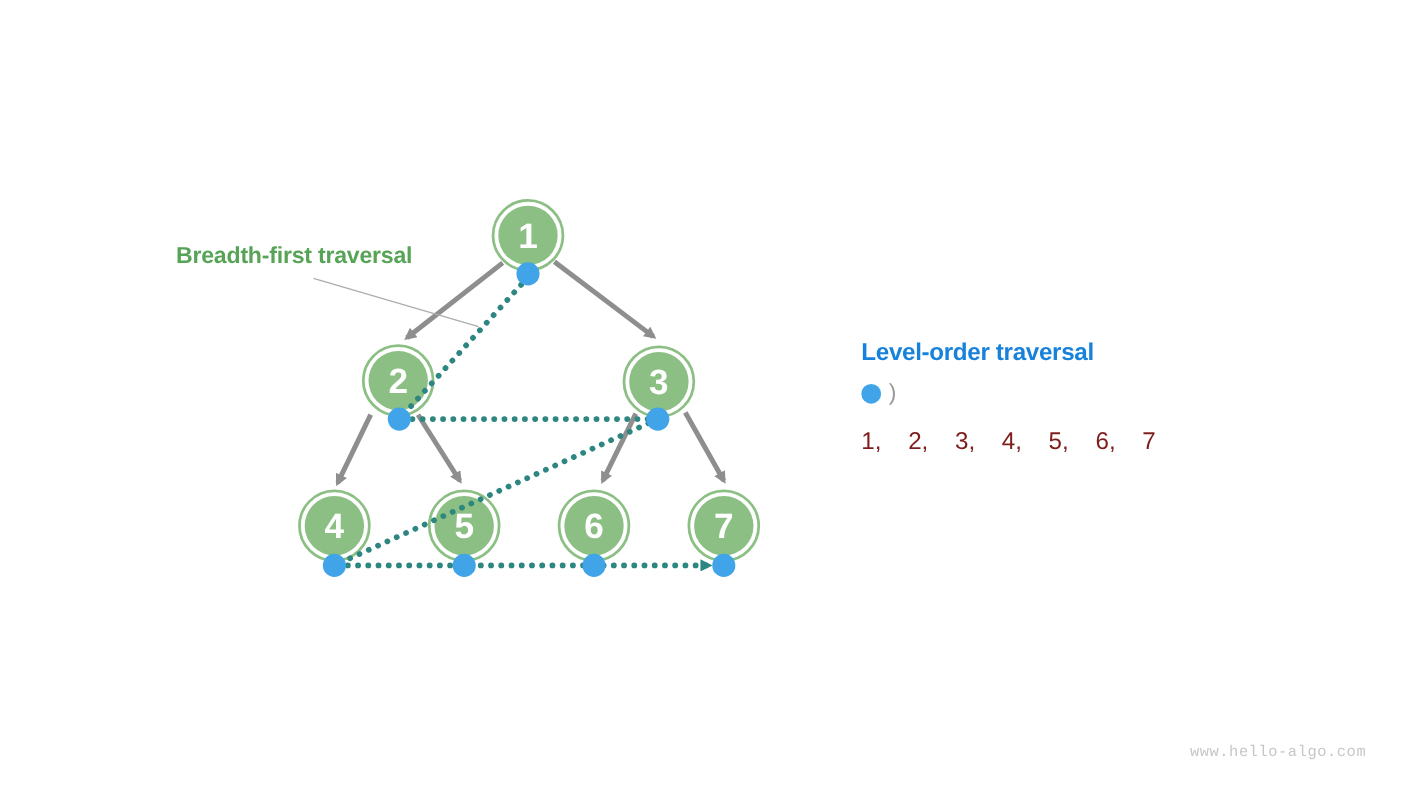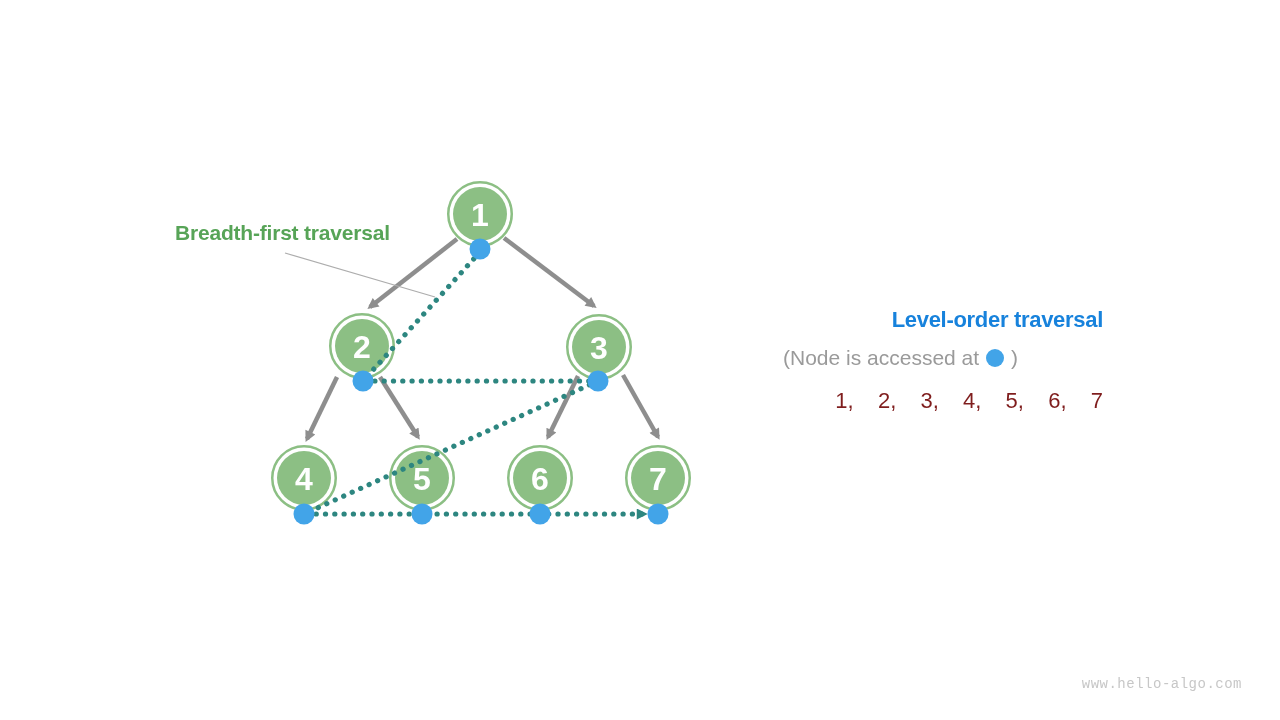--- a/index.html
+++ b/index.html
@@ -5,25 +5,25 @@
   html,body{margin:0;padding:0;background:#ffffff;}
   .stage{
     position:relative;
     width:1280px;height:720px;
     background:#ffffff;
     overflow:hidden;
     font-family:"Liberation Sans",sans-serif;
   }
   .stage svg{position:absolute;left:0;top:0;}
   .bft-label{
-    position:absolute;left:175px;top:221px;
+    position:absolute;left:160px;top:221px;
     font-size:21px;font-weight:bold;color:#57A457;
     letter-spacing:-0.2px;white-space:nowrap;
   }
-  .panel{position:absolute;left:783px;top:306px;width:320px;text-align:right;}
+  .panel{position:absolute;left:783px;top:306px;width:320px;}
   .panel-title{
     font-size:22px;font-weight:bold;color:#1782DC;
     letter-spacing:-0.3px;line-height:27px;margin-bottom:11px;
     white-space:nowrap;
   }
   .panel-note{
     display:flex;align-items:center;gap:7px;
     font-size:21px;color:#9A9A9A;line-height:27px;margin-bottom:16px;
     white-space:nowrap;
   }
@@ -121,21 +121,20 @@
       <circle cx="540" cy="514" r="10.5"></circle>
       <circle cx="658" cy="514" r="10.5"></circle>
     </g>
   </svg>
 
   <div class="bft-label">Breadth-first traversal</div>
 
   <div class="panel">
     <div class="panel-title">Level-order traversal</div>
     <div class="panel-note">
-      <span>(Node is accessed at</span>
       <span class="inline-dot"></span>
       <span>)</span>
     </div>
     <div class="panel-seq">1,  2,  3,  4,  5,  6,  7</div>
   </div>
 
   <div class="watermark">www.hello-algo.com</div>
 
 </div>
 

